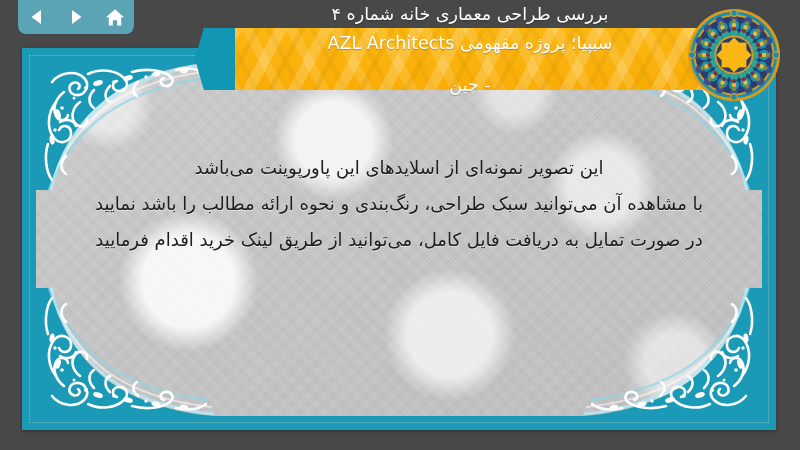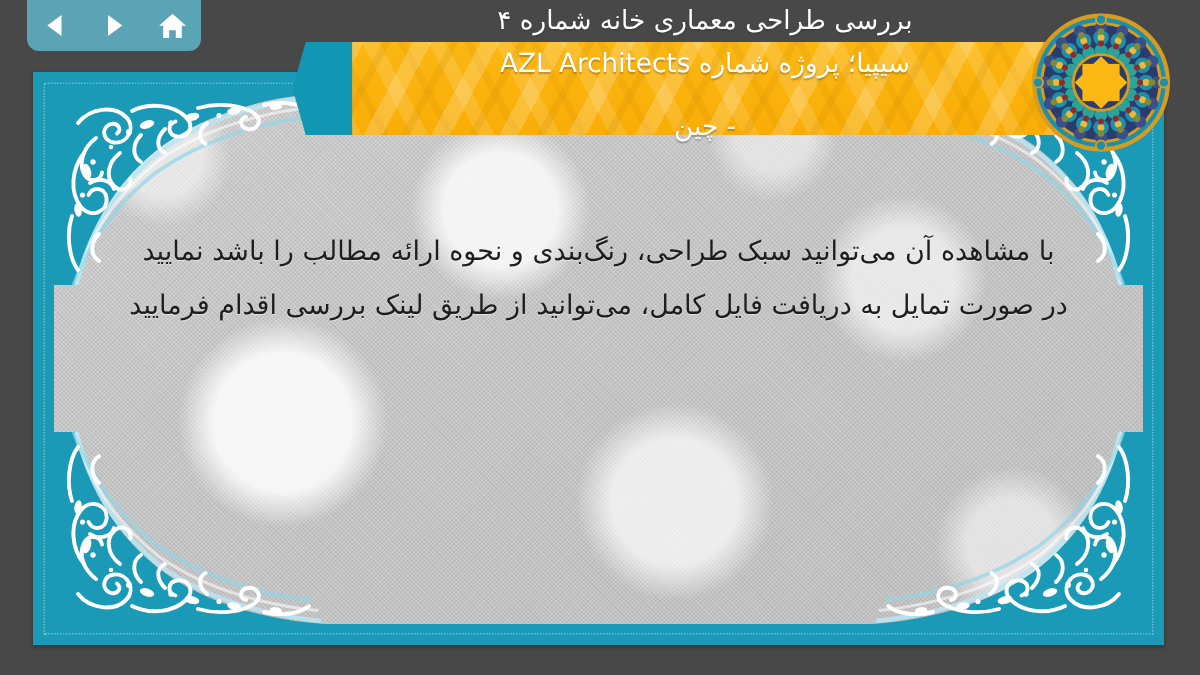--- a/index.html
+++ b/index.html
@@ -140,21 +140,21 @@
         </svg>
       </span>
     </div>
   </div>
 
   <div class="ribbon"></div>
   <div class="banner"></div>
 
   <div class="title-block">
     <div class="title-line tl1">بررسی طراحی معماری خانه شماره ۴</div>
-    <div class="title-line tl2">سیپیا؛ پروژه شماره AZL Architects</div>
+    <div class="title-line tl2">سیپیا؛ پروژه مفهومی AZL Architects</div>
     <div class="title-line tl3">- چین</div>
   </div>
 
   <div class="medallion">
     <svg width="96" height="96" viewBox="0 0 96 96">
       <defs>
         <g id="petal">
           <circle cx="0" cy="-30" r="5.2" fill="#1f8fa8"></circle>
           <circle cx="0" cy="-30" r="2.3" fill="#e8b93a"></circle>
           <circle cx="0" cy="-21.5" r="4.2" fill="#2aa39a"></circle>
@@ -354,20 +354,21 @@
             <circle cx="78" cy="20" r="1.8"></circle>
             <circle cx="110" cy="15" r="1.7"></circle>
             <circle cx="26" cy="46" r="1.8"></circle>
             <circle cx="19" cy="68" r="1.7"></circle>
             <circle cx="38" cy="36" r="1.5"></circle>
           </g>
         </svg>
       </div>
 
       <div class="body-text">
+        <div class="body-line">این تصویر نمونه‌ای از اسلایدهای این پاورپوینت می‌باشد</div>
         <div class="body-line">با مشاهده آن می‌توانید سبک طراحی، رنگ‌بندی و نحوه ارائه مطالب را باشد نمایید</div>
-        <div class="body-line">در صورت تمایل به دریافت فایل کامل، می‌توانید از طریق لینک بررسی اقدام فرمایید</div>
+        <div class="body-line">در صورت تمایل به دریافت فایل کامل، می‌توانید از طریق لینک خرید اقدام فرمایید</div>
       </div>
 
     </div>
   </div>
 
 </div>
 
 </body></html>

